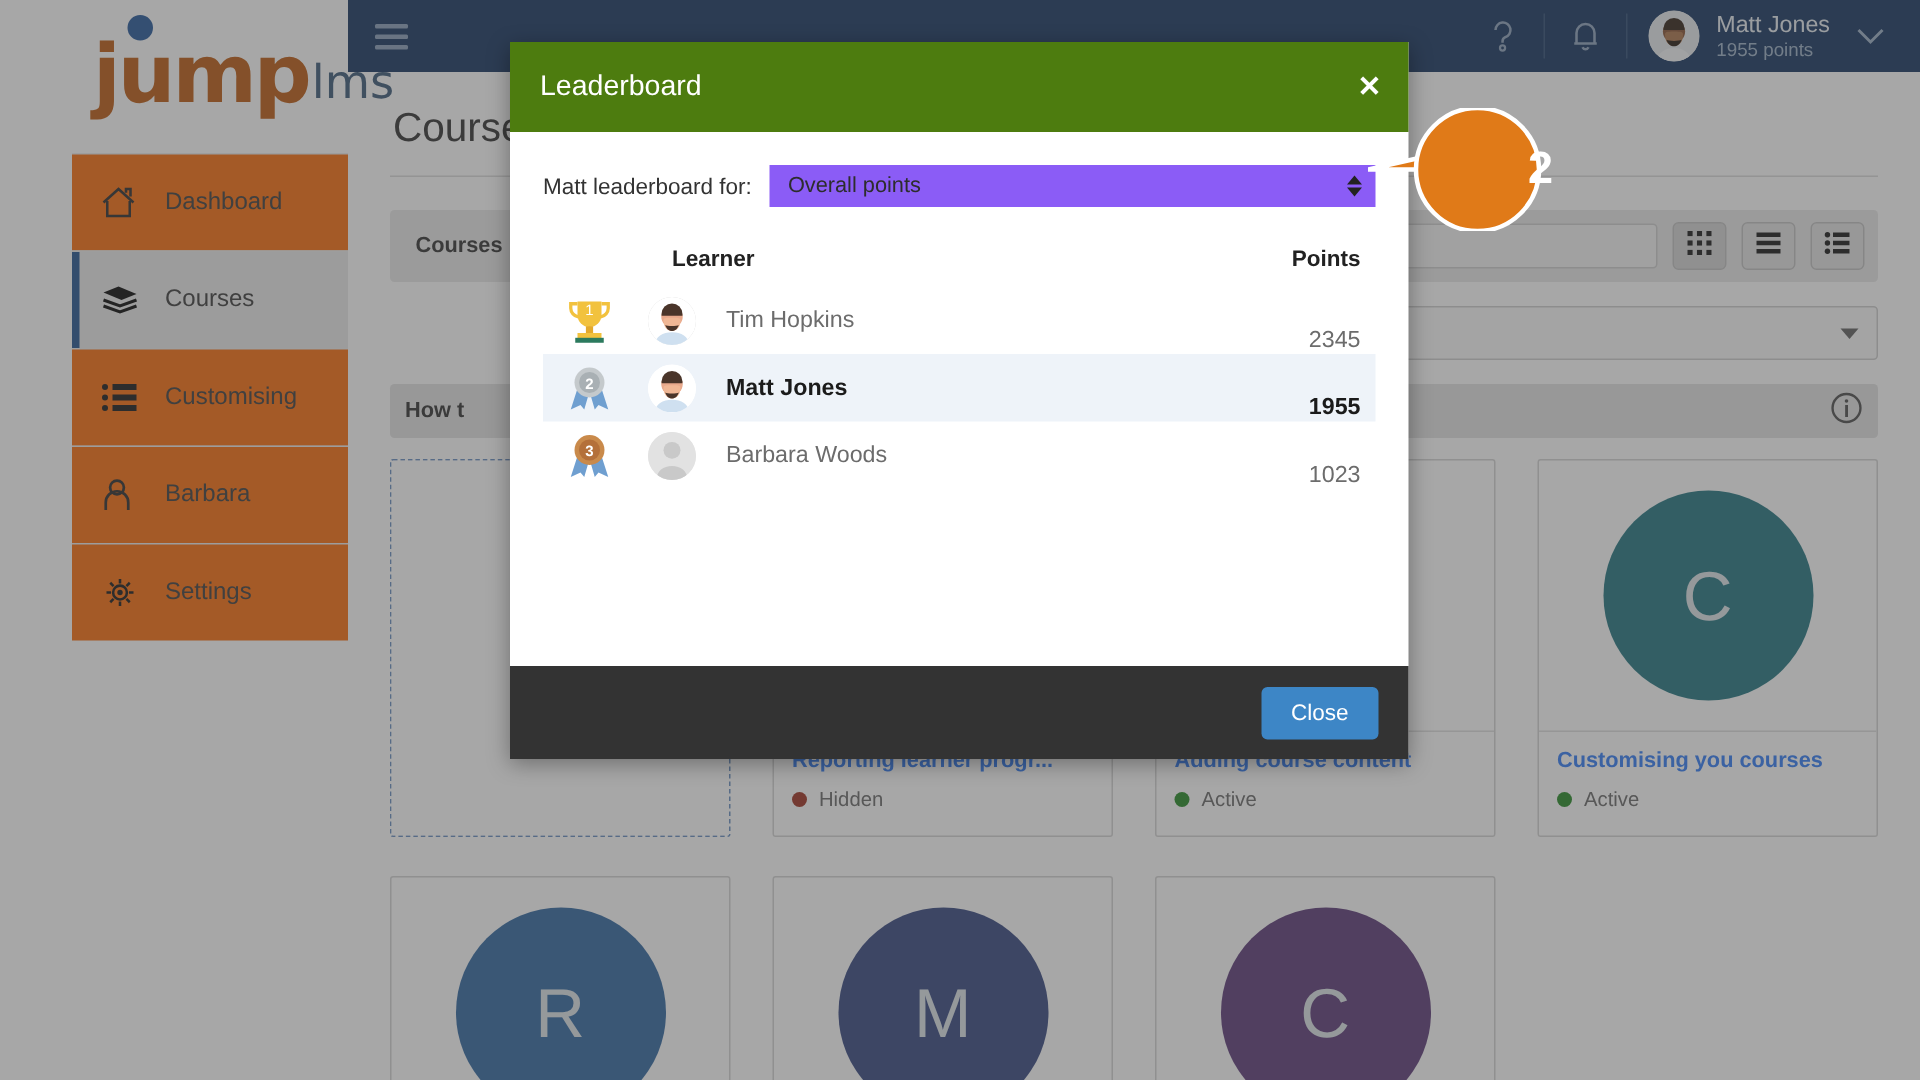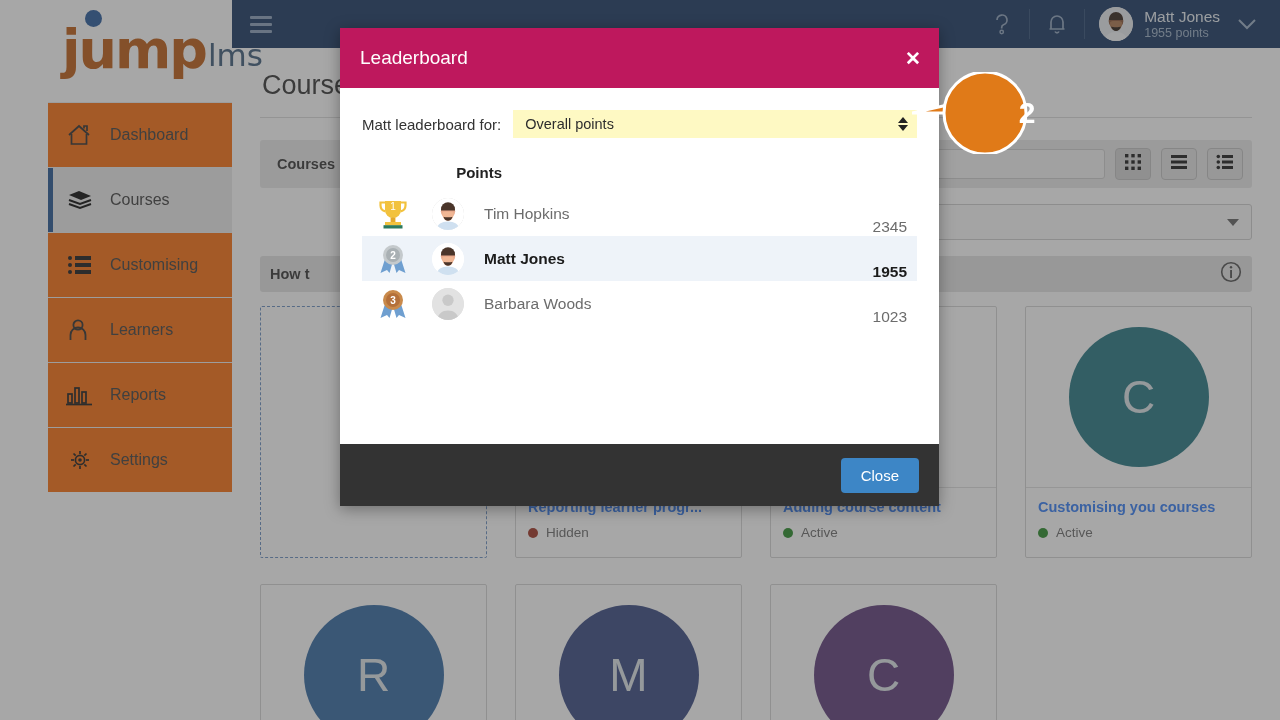--- a/index.html
+++ b/index.html
@@ -124,30 +124,30 @@
   .scrim {
     position: absolute; inset: 0; background: rgba(60,60,60,0.45); z-index: 40;
   }
 
   
   .modal {
     position: absolute; left: 340px; top: 28px; width: 599px; z-index: 60;
     background: #fff; box-shadow: 0 3px 14px rgba(0,0,0,0.35);
   }
   .modal-head {
-    height: 60px; background: #be185d; display: flex; align-items: center;
+    height: 60px; background: #4d7c0f; display: flex; align-items: center;
     justify-content: space-between; padding: 0 18px 0 20px;
   }
   .modal-title { color: #fff; font-size: 19px; }
   .modal-x { color: #fff; font-size: 19px; font-weight: bold; cursor: pointer; line-height: 1; }
   .modal-body { padding: 22px 22px 0; height: 356px; }
   .selrow { display: flex; align-items: center; }
   .sel-label { font-size: 15px; color: #333; }
   .sel-ctrl {
-    margin-left: 12px; flex: 1; height: 28px; background: #fef9c3;
+    margin-left: 12px; flex: 1; height: 28px; background: #8b5cf6;
     display: flex; align-items: center; justify-content: space-between;
     padding: 0 9px 0 12px; cursor: pointer; font-size: 14.5px; color: #2d2d2d;
   }
   .updown { display: flex; flex-direction: column; gap: 2px; }
   .ud-up { width: 0; height: 0; border-left: 5px solid transparent; border-right: 5px solid transparent; border-bottom: 6px solid #222; }
   .ud-dn { width: 0; height: 0; border-left: 5px solid transparent; border-right: 5px solid transparent; border-top: 6px solid #222; }
 
   .lb { margin-top: 26px; }
   .lb-head { display: flex; align-items: center; padding: 0 0 0 0; font-weight: bold; font-size: 15px; color: #222; }
   .lb-head .c-rank { width: 70px; }
@@ -234,35 +234,24 @@
         <span class="nav-label">Customising</span>
       </div>
 
       <div class="nav-item">
         <span class="nav-ico">
           <svg width="24" height="24" viewBox="0 0 24 24">
               <circle cx="12" cy="7" r="4.6" fill="none" stroke="#333" stroke-width="1.8"></circle>
               <path d="M4.5 22 V17 a7.5 7.5 0 0 1 15 0 V22" fill="none" stroke="#333" stroke-width="1.8"></path>
             </svg>
         </span>
-        <span class="nav-label">Learners</span>
-      </div>
-
-
-      <div class="nav-item">
-        <span class="nav-ico">
-          <svg width="28" height="22" viewBox="0 0 28 22">
-              <rect x="2" y="10" width="4" height="9" fill="none" stroke="#222" stroke-width="1.7"></rect>
-              <rect x="9" y="4" width="4" height="15" fill="none" stroke="#222" stroke-width="1.7"></rect>
-              <rect x="16" y="8" width="4" height="11" fill="none" stroke="#222" stroke-width="1.7"></rect>
-              <line x1="0" y1="20.5" x2="26" y2="20.5" stroke="#222" stroke-width="1.7"></line>
-            </svg>
-        </span>
-        <span class="nav-label">Reports</span>
-      </div>
+        <span class="nav-label">Barbara</span>
+      </div>
+
+
 
       <div class="nav-item">
         <span class="nav-ico">
           <svg width="28" height="24" viewBox="0 0 28 24">
               <circle cx="14" cy="12" r="4.6" fill="none" stroke="#222" stroke-width="1.7"></circle>
               <circle cx="14" cy="12" r="1.8" fill="#222"></circle>
               <g stroke="#222" stroke-width="1.7">
                 <line x1="14" y1="3" x2="14" y2="6"></line>
                 <line x1="14" y1="18" x2="14" y2="21"></line>
                 <line x1="5" y1="12" x2="8" y2="12"></line>
@@ -475,20 +464,21 @@
           <span class="updown">
             <span class="ud-up"></span>
               <span class="ud-dn"></span>
           </span>
         </div>
       </div>
 
       <div class="lb">
         <div class="lb-head">
           <span class="c-rank"></span>
+          <span class="c-name" style="padding-left:16px">Learner</span>
           <span class="c-pts">Points</span>
         </div>
 
         <div class="lb-row" style="margin-top:10px">
           <span class="c-rank">
             <svg width="34" height="34" viewBox="0 0 34 34">
               <path d="M9 4 h16 v9 a8 8 0 0 1 -16 0 z" fill="#f2c23e"></path>
               <path d="M9 5.5 H4.5 v3 a6 6 0 0 0 5 5.8" fill="none" stroke="#f2c23e" stroke-width="2.2"></path>
               <path d="M25 5.5 H29.5 v3 a6 6 0 0 1 -5 5.8" fill="none" stroke="#f2c23e" stroke-width="2.2"></path>
               <rect x="14.6" y="20.5" width="4.8" height="5" fill="#e3a92c"></rect>

